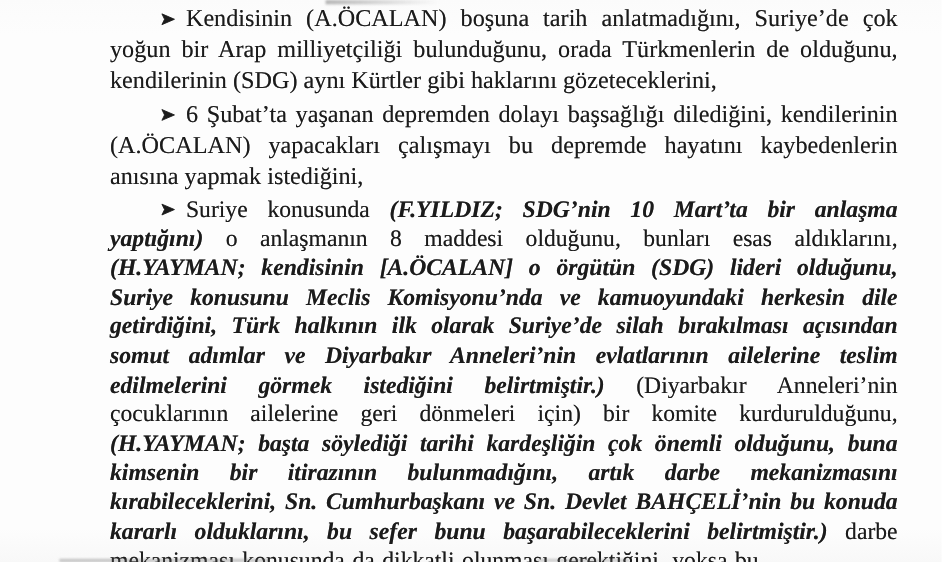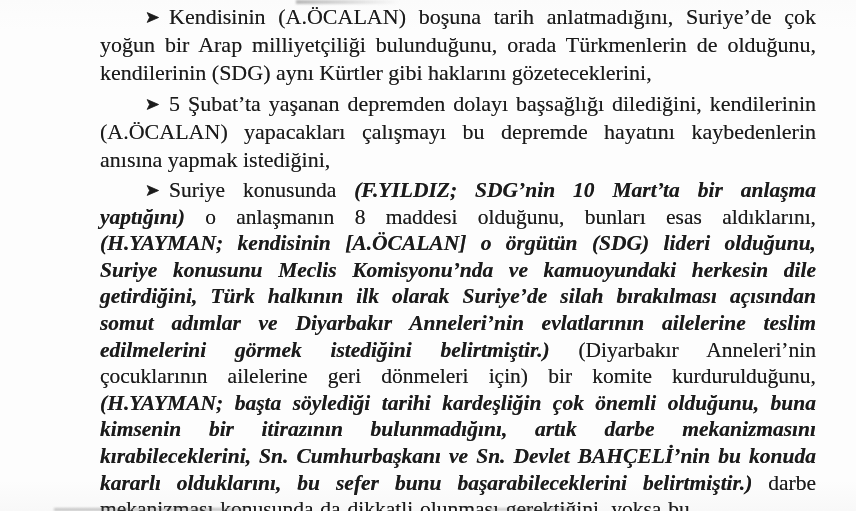--- a/index.html
+++ b/index.html
@@ -85,20 +85,20 @@
 <body>
 
 <div class="page">
   <div class="artifact artifact-top"></div>
   <div class="doc">
       <p class="para regular-para"><span class="bullet" aria-label="➢"><svg width="14" height="13" viewBox="0 0 14 13">
             <path d="M1.2 1.6 L12.6 6.5 L1.2 11.4 L3.6 6.5 Z" fill="#1b1b1b" stroke="#1b1b1b" stroke-width="0.8" stroke-linejoin="miter"></path>
           </svg></span><span class="seg-regular">Kendisinin (A.ÖCALAN) boşuna tarih anlatmadığını, Suriye’de çok yoğun bir Arap milliyetçiliği bulunduğunu, orada Türkmenlerin de olduğunu, kendilerinin (SDG) aynı Kürtler gibi haklarını gözeteceklerini,</span></p>
       <p class="para regular-para"><span class="bullet" aria-label="➢"><svg width="14" height="13" viewBox="0 0 14 13">
             <path d="M1.2 1.6 L12.6 6.5 L1.2 11.4 L3.6 6.5 Z" fill="#1b1b1b" stroke="#1b1b1b" stroke-width="0.8" stroke-linejoin="miter"></path>
-          </svg></span><span class="seg-regular">5 Şubat’ta yaşanan depremden dolayı başsağlığı dilediğini, kendilerinin (A.ÖCALAN) yapacakları çalışmayı bu depremde hayatını kaybedenlerin anısına yapmak istediğini,</span></p>
+          </svg></span><span class="seg-regular">6 Şubat’ta yaşanan depremden dolayı başsağlığı dilediğini, kendilerinin (A.ÖCALAN) yapacakları çalışmayı bu depremde hayatını kaybedenlerin anısına yapmak istediğini,</span></p>
       <p class="para bold-para"><span class="bullet" aria-label="➢"><svg width="14" height="13" viewBox="0 0 14 13">
             <path d="M1.2 1.6 L12.6 6.5 L1.2 11.4 L3.6 6.5 Z" fill="#1b1b1b" stroke="#1b1b1b" stroke-width="0.8" stroke-linejoin="miter"></path>
           </svg></span><span class="seg-bold">Suriye konusunda </span><span class="seg-bold-italic">(F.YILDIZ; SDG’nin 10 Mart’ta bir anlaşma yaptığını)</span><span class="seg-bold"> o anlaşmanın 8 maddesi olduğunu, bunları esas aldıklarını, </span><span class="seg-bold-italic">(H.YAYMAN; kendisinin [A.ÖCALAN] o örgütün (SDG) lideri olduğunu, Suriye konusunu Meclis Komisyonu’nda ve kamuoyundaki herkesin dile getirdiğini, Türk halkının ilk olarak Suriye’de silah bırakılması açısından somut adımlar ve Diyarbakır Anneleri’nin evlatlarının ailelerine teslim edilmelerini görmek istediğini belirtmiştir.)</span><span class="seg-bold"> (Diyarbakır Anneleri’nin çocuklarının ailelerine geri dönmeleri için) bir komite kurdurulduğunu, </span><span class="seg-bold-italic">(H.YAYMAN; başta söylediği tarihi kardeşliğin çok önemli olduğunu, buna kimsenin bir itirazının bulunmadığını, artık darbe mekanizmasını kırabileceklerini, Sn. Cumhurbaşkanı ve Sn. Devlet BAHÇELİ’nin bu konuda kararlı olduklarını, bu sefer bunu başarabileceklerini belirtmiştir.)</span><span class="seg-bold"> darbe mekanizması konusunda da dikkatli olunması gerektiğini, yoksa bu</span></p>
     </div>
   <div class="artifact artifact-bottom-left"></div>
   <div class="artifact artifact-bottom-mid"></div>
 </div>
 
 </body></html>

